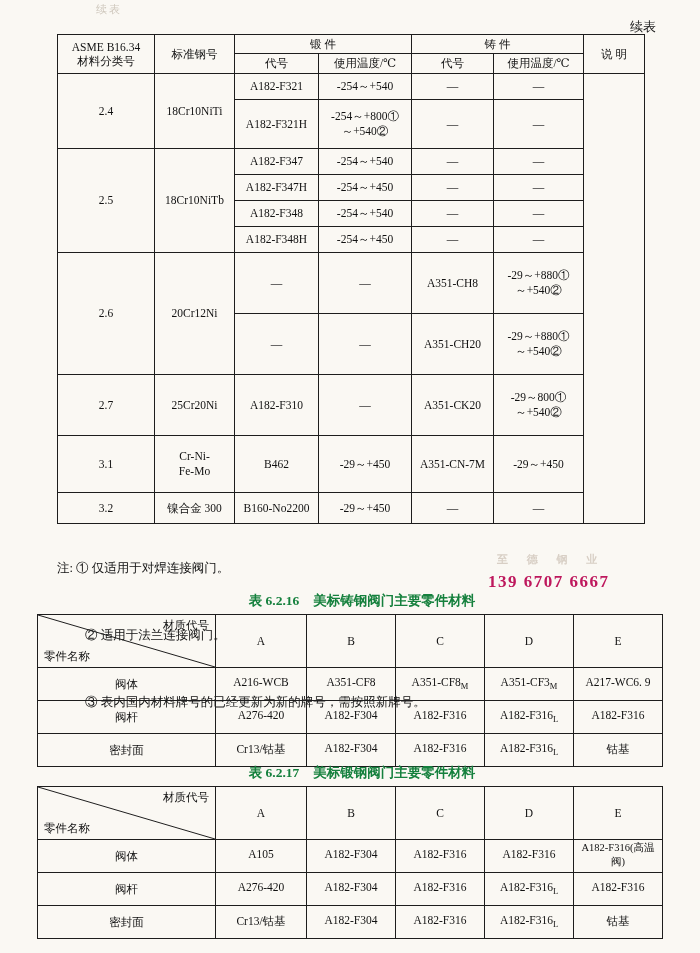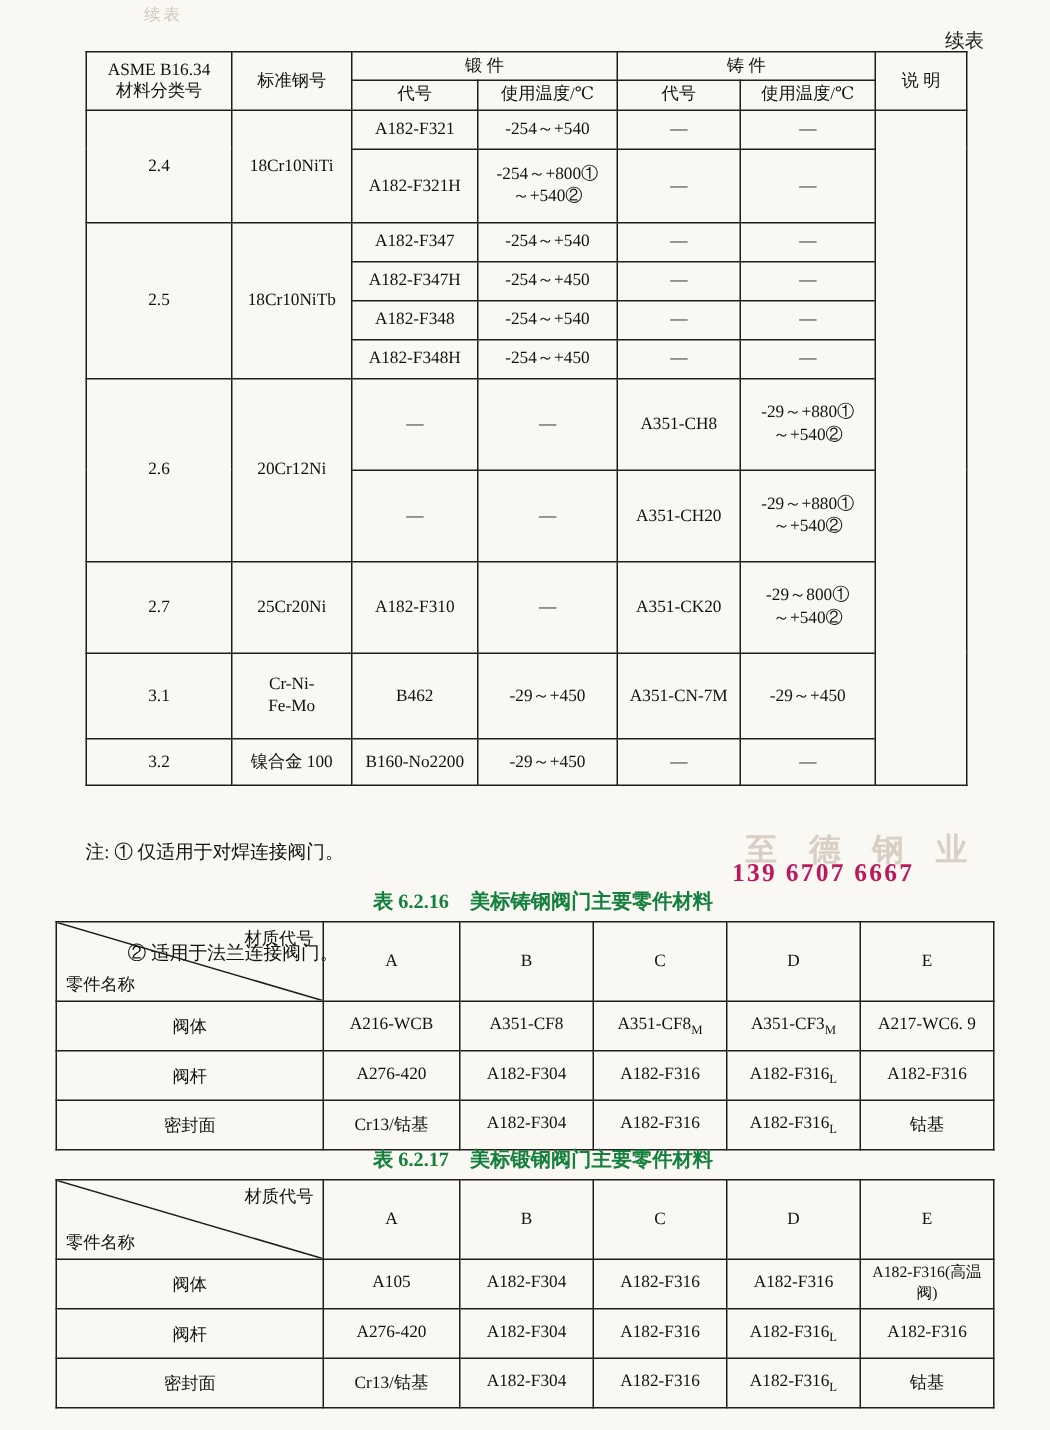--- a/index.html
+++ b/index.html
@@ -79,21 +79,21 @@
     margin-top: 44px;
   }
   .notes .indent {
     padding-left: 28px;
   }
 
   .watermark1 {
     position: absolute;
     top: 552px;
     left: 497px;
-    font-size: 21px;
+    font-size: 11px;
     color: #d8cfc5;
     letter-spacing: 8px;
     font-weight: bold;
   }
   .watermark2 {
     position: absolute;
     top: 572px;
     left: 488px;
     font-size: 17px;
     color: #be185d;
@@ -285,35 +285,36 @@
           <div>Fe-Mo</div>
         </td>
         <td>B462</td>
         <td>-29～+450</td>
         <td>A351-CN-7M</td>
         <td>-29～+450</td>
       </tr>
 
       <tr>
         <td style="height:26px">3.2</td>
-        <td>镍合金 100</td>
+        <td>镍合金 300</td>
         <td>B160-No2200</td>
         <td>-29～+450</td>
         <td>—</td>
         <td>—</td>
       </tr>
     </tbody>
   </table>
 
   <div class="notes">
     <div class="n-row">
       <span>注:</span>
       <span>① 仅适用于对焊连接阀门。</span>
     </div>
     <div class="n-row indent">② 适用于法兰连接阀门。</div>
+    <div class="n-row indent">③ 表内国内材料牌号的已经更新为新的牌号，需按照新牌号。</div>
   </div>
 
   <div class="watermark1">至 德 钢 业</div>
   <div class="watermark2">139 6707 6667</div>
 
   <div class="tbl-title title-16">
     <span class="tno">表 6.2.16</span><span>美标铸钢阀门主要零件材料</span>
   </div>
 
   <table class="t2">

